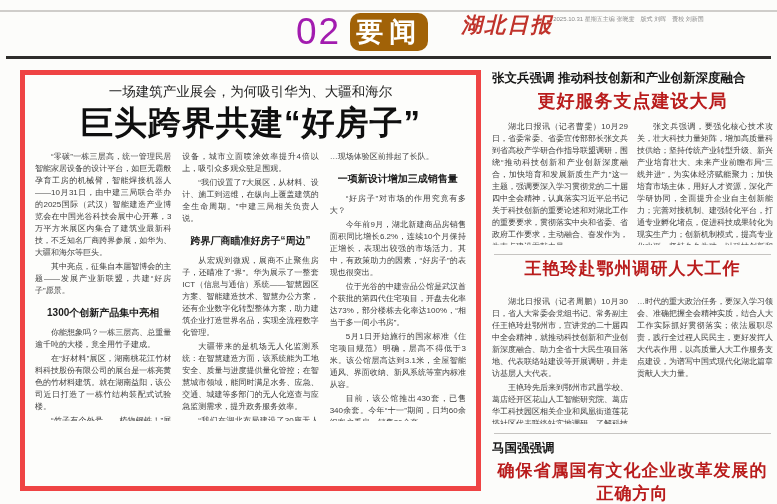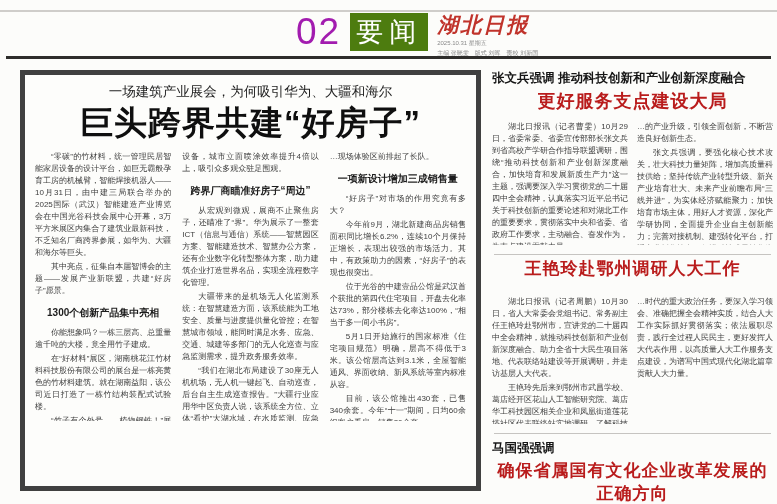--- a/index.html
+++ b/index.html
@@ -1,30 +1,30 @@
 <!DOCTYPE html>
 <html><head>
 <meta charset="utf-8">
 <style>
   html,body{margin:0;padding:0;background:#e9e7e4;}
   .page{position:relative;width:777px;height:504px;background:#fcfcfa;overflow:hidden;
         font-family:"Liberation Sans",sans-serif;color:#333;}
   .topline{position:absolute;top:10px;left:0;right:0;height:2px;background:#cfcdca;}
   .masthead{position:absolute;top:13px;left:296px;display:flex;align-items:flex-start;gap:9px;}
   .pagenum{font-size:37px;line-height:38px;color:#a21caf;font-weight:300;letter-spacing:2px;}
-  .section-box{background:#4d7c0f;color:#fff;font-weight:normal;font-size:27px;line-height:36px;
-               padding:1px 6px;letter-spacing:6px;}
-  .brand{display:flex;flex-direction:column;}
+  .section-box{background:#a16207;color:#fff;font-weight:bold;font-size:27px;line-height:36px;
+               padding:1px 6px;letter-spacing:6px;border-radius:10px;}
+  .brand{display:flex;flex-direction:row;margin-left:24px;}
   .paper-name{color:#c0332b;font-size:21px;font-weight:bold;font-style:italic;letter-spacing:2px;line-height:24px;}
   .tinymeta{font-size:6px;color:#8a8a8a;line-height:8px;margin-top:2px;white-space:nowrap;}
   .headrule{position:absolute;top:56px;left:6px;right:6px;height:3px;background:#2e2d2b;}
 
   
   .main-frame{position:absolute;left:20px;top:70px;width:461px;height:421px;box-sizing:border-box;
-              border:5px solid #404040;background:#fdfdfb;padding:5px 10px 6px;overflow:hidden;}
+              border:5px solid #ef4444;background:#fdfdfb;padding:5px 10px 6px;overflow:hidden;}
   .kicker{text-align:center;font-size:13.5px;color:#1d1d1d;margin:3px 0 2px;}
   .main-headline{text-align:center;font-size:33px;font-weight:900;color:#0f0f0f;
                  letter-spacing:1px;margin:3px 0 9px;line-height:1.15;}
   .byline{text-align:center;font-size:8.5px;color:#4c4c4c;line-height:1.7;}
   .cols{display:flex;gap:11px;margin-top:9px;}
   .col{flex:1;height:270px;overflow:hidden;font-size:8px;line-height:1.5;color:#3d3d3d;
        text-align:justify;}
   .col p{margin:0 0 2px;text-indent:2em;}
   .col p.cont{text-indent:0;}
   .subhead{text-align:center;font-weight:bold;font-size:10px;color:#1c1c1c;
@@ -59,30 +59,31 @@
     </div>
   </div>
 
   <div class="headrule"></div>
 
   <div class="main-frame">
     <div class="kicker">一场建筑产业展会，为何吸引华为、大疆和海尔</div>
     <div class="main-headline">巨头跨界共建“好房子”</div>
     <div class="cols">
       <div class="col">
-        <p>“零碳”的竹材料，统一管理民居智能家居设备的设计平台，如巨无霸般孕育工房的机械臂，智能焊接机器人——10月31日，由中建三局联合举办的2025国际（武汉）智能建造产业博览会在中国光谷科技会展中心开幕，3万平方米展区内集合了建筑业最新科技，不乏知名厂商跨界参展，如华为、大疆和海尔等巨头。</p>
+        <p>“零碳”一栋三层高，统一管理民居智能家居设备的设计平台，如巨无霸般孕育工房的机械臂，智能焊接机器人——10月31日，由中建三局联合举办的2025国际（武汉）智能建造产业博览会在中国光谷科技会展中心开幕，3万平方米展区内集合了建筑业最新科技，不乏知名厂商跨界参展，如华为、大疆和海尔等巨头。</p>
         <p>其中亮点，征集自本届智博会的主题——发展产业新联盟，共建“好房子”愿景。</p>
         <div class="subhead">1300个创新产品集中亮相</div>
         <p>你能想象吗？一栋三层高、总重量逾千吨的大楼，竟全用竹子建成。</p>
         <p>在“好材料”展区，湖南桃花江竹材料科技股份有限公司的展台是一栋亮黄色的竹材料建筑。就在湖南益阳，该公司近日打造了一栋竹结构装配式试验楼。</p>
         <p>“竹子有个外号——植物钢铁！”展区工作人员介绍，天然竹片经过热压胶合后，具有优异的力学性能。“普通房屋土建房子，要求抗压强度达到20兆帕，竹材集成材的抗压强度可达70兆帕以上。”</p>
 
       </div>
       <div class="col">
         <p class="cont">设备，城市立面喷涂效率提升4倍以上，吸引众多观众驻足围观。</p>
+        <p>“我们设置了7大展区，从材料、设计、施工到运维，在纵向上覆盖建筑的全生命周期。”中建三局相关负责人说。</p>
         <div class="subhead">跨界厂商瞄准好房子“周边”</div>
         <p>从宏观到微观，展商不止聚焦房子，还瞄准了“界”。华为展示了一整套ICT（信息与通信）系统——智慧园区方案、智能建造技术、智慧办公方案，还有企业数字化转型整体方案，助力建筑企业打造世界名品，实现全流程数字化管理。</p>
         <p>大疆带来的是机场无人化监测系统：在智慧建造方面，该系统能为工地安全、质量与进度提供量化管控；在智慧城市领域，能同时满足水务、应急、交通、城建等多部门的无人化巡查与应急监测需求，提升政务服务效率。</p>
         <p>“我们在湖北布局建设了30座无人机机场，无人机一键起飞、自动巡查，后台自主生成巡查报告。”大疆行业应用华中区负责人说，该系统全方位、立体“看护”大湖水域，在水质监测、应急安防等方面作用显著。</p>
 
       </div>
       <div class="col">
         <p class="cont">…现场体验区前排起了长队。</p>
         <div class="subhead">一项新设计增加三成销售量</div>
         <p>“好房子”对市场的作用究竟有多大？</p>
@@ -99,21 +100,20 @@
 
     <div>
       <div class="side-kicker">张文兵强调  推动科技创新和产业创新深度融合</div>
       <div class="side-headline">更好服务支点建设大局</div>
       <div class="side-body b1">
         <div class="side-col">
           <p>湖北日报讯（记者曹雯）10月29日，省委常委、省委宣传部部长张文兵到省高校产学研合作指导联盟调研，围绕“推动科技创新和产业创新深度融合，加快培育和发展新质生产力”这一主题，强调要深入学习贯彻党的二十届四中全会精神，认真落实习近平总书记关于科技创新的重要论述和对湖北工作的重要要求，贯彻落实中央和省委、省政府工作要求，主动融合、奋发作为，为支点建设贡献力量。</p>
 
         </div>
         <div class="side-col">
-          <p class="cont">…的产业升级，引领全面创新，不断营造良好创新生态。</p>
           <p>张文兵强调，要强化核心技术攻关，壮大科技力量矩阵，增加高质量科技供给；坚持传统产业转型升级、新兴产业培育壮大、未来产业前瞻布局“三线并进”，为实体经济赋能聚力；加快培育市场主体，用好人才资源，深化产学研协同，全面提升企业自主创新能力；完善对接机制、建强转化平台，打通专业孵化堵点，促进科技成果转化为现实生产力；创新机制模式，提高专业化水平，坚持久久为功，以科技创新和产业创新融合发展的实际行动为支点建设注入强劲动能。</p>
         </div>
       </div>
     </div>
 
     <div class="divider"></div>
 
     <div>
       <div class="side-headline two">王艳玲赴鄂州调研人大工作</div>
       <div class="side-body b2">

